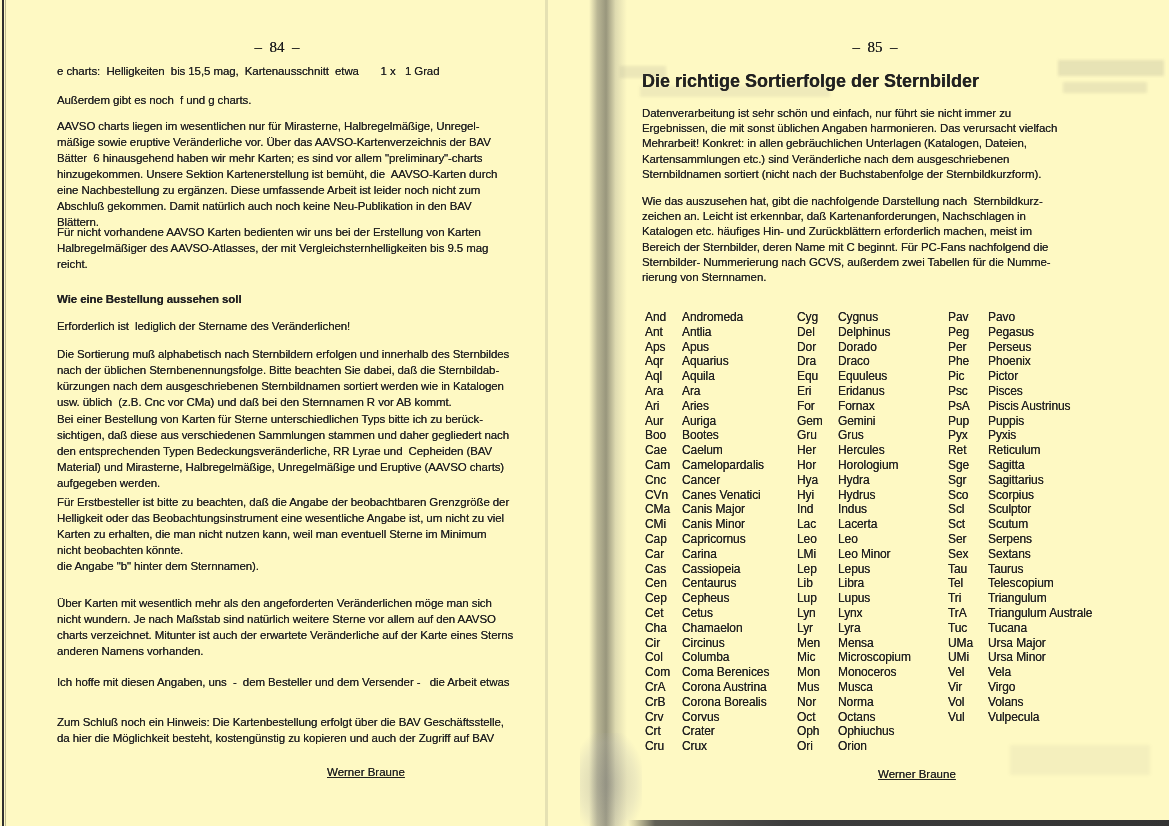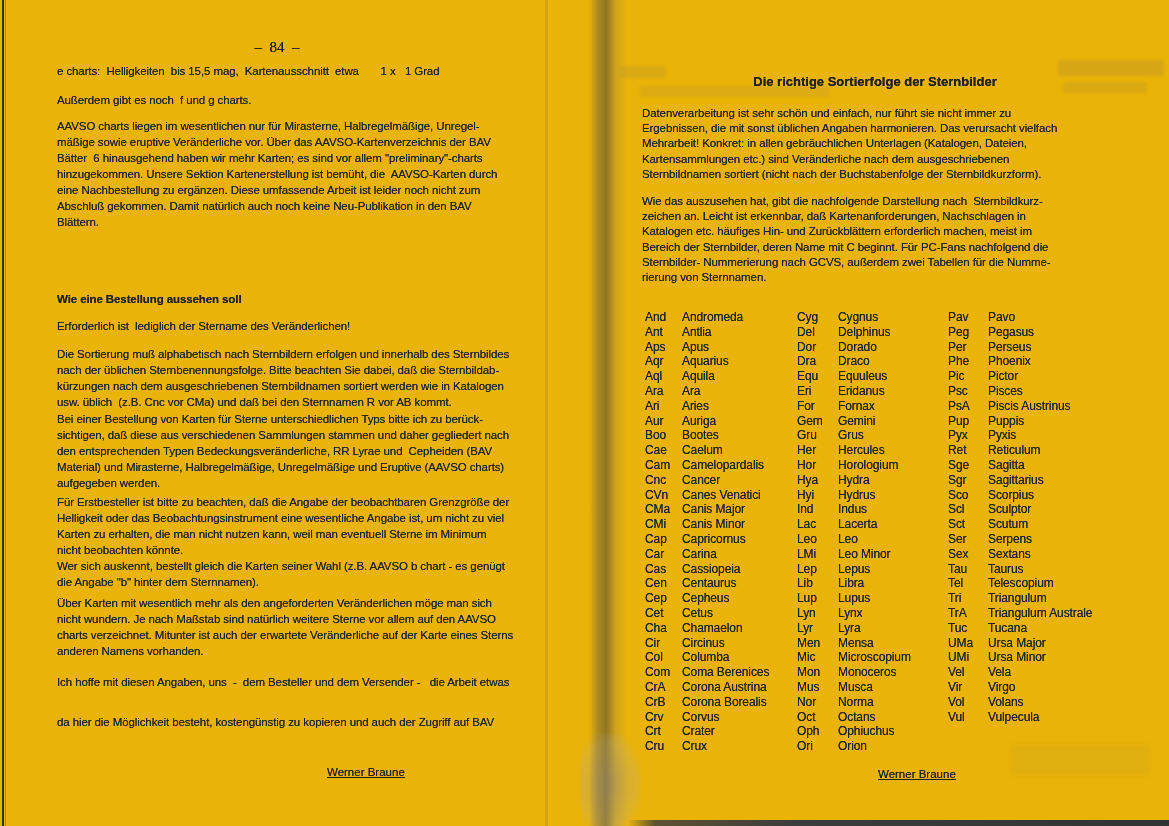--- a/index.html
+++ b/index.html
@@ -1,18 +1,18 @@
 <!DOCTYPE html>
 <html><head>
 <meta charset="utf-8">
 <style>
   html,body{margin:0;padding:0;background:#e8e8e8;}
   .scan{
     position:relative;width:1169px;height:826px;overflow:hidden;
-    background:#eab308;
+    background:#fef9c3;
     font-family:"Liberation Sans", sans-serif;
     color:#212121;
   }
   .page{position:absolute;top:0;height:826px;}
   .page-left{left:0;width:585px;}
   .page-right{left:585px;width:584px;}
 
   .block{position:absolute;white-space:pre;}
   .tline{white-space:pre;}
   .page-left .tline{height:16px;line-height:16px;}
@@ -22,22 +22,22 @@
 
   .page-num{
     position:absolute;top:38px;text-align:center;
     font-family:"Liberation Serif", serif;font-size:15px;line-height:18px;
     color:#1a1a1a;white-space:pre;text-shadow:0 0 0.3px #333;
   }
   .page-left .page-num{left:57px;width:440px;}
   .page-right .page-num{left:57px;width:466px;}
 
   .doc-title{
-    position:absolute;top:73px;left:57px;width:466px;text-align:center;
-    font-size:13px;font-weight:bold;line-height:17px;white-space:pre;
+    position:absolute;top:73px;left:57px;width:466px;text-align:left;
+    font-size:18px;font-weight:bold;line-height:17px;white-space:pre;
     text-shadow:0 0 0.3px #222;
   }
 
   
   .page-left .block{left:57px;}
   .pl-b0{top:63px}.pl-b1{top:92px}.pl-b2{top:118px}.pl-b3{top:224px}
   .pl-b4{top:291px;font-weight:bold}.pl-b5{top:318px}.pl-b6{top:346px}
   .pl-b7{top:411px}.pl-b8{top:494px}.pl-b9{top:558px}.pl-b10{top:595px}
   .pl-b11{top:674px}.pl-b12{top:714px}
 
@@ -85,35 +85,36 @@
 <body>
 
 <div class="scan">
 
   <div class="page page-left">
     <div class="page-num">–  84  –</div>
     <div id="left-blocks">
         <div class="block pl-b0"><div class="tline"><span>e charts:  Helligkeiten  bis 15,5 mag,  Kartenausschnitt  etwa       1 x   1 Grad</span></div></div>
         <div class="block pl-b1"><div class="tline"><span>Außerdem gibt es noch  f und g charts.</span></div></div>
         <div class="block pl-b2"><div class="tline"><span>AAVSO charts liegen im wesentlichen nur für Mirasterne, Halbregelmäßige, Unregel-</span></div><div class="tline"><span>mäßige sowie eruptive Veränderliche vor. Über das AAVSO-Kartenverzeichnis der BAV</span></div><div class="tline"><span>Bätter  6 hinausgehend haben wir mehr Karten; es sind vor allem "preliminary"-charts</span></div><div class="tline"><span>hinzugekommen. Unsere Sektion Kartenerstellung ist bemüht, die  AAVSO-Karten durch</span></div><div class="tline"><span>eine Nachbestellung zu ergänzen. Diese umfassende Arbeit ist leider noch nicht zum</span></div><div class="tline"><span>Abschluß gekommen. Damit natürlich auch noch keine Neu-Publikation in den BAV</span></div><div class="tline"><span>Blättern.</span></div></div>
-        <div class="block pl-b3"></div>
+        <div class="block pl-b3"><div class="tline"><span>Für nicht vorhandene AAVSO Karten bedienten wir uns bei der Erstellung von Karten</span></div><div class="tline"><span>Halbregelmäßiger des AAVSO-Atlasses, der mit Vergleichsternhelligkeiten bis 9.5 mag</span></div><div class="tline"><span>reicht.</span></div></div>
         <div class="block pl-b4"><div class="tline"><span>Wie eine Bestellung aussehen soll</span></div></div>
         <div class="block pl-b5"><div class="tline"><span>Erforderlich ist  lediglich der Stername des Veränderlichen!</span></div></div>
         <div class="block pl-b6"><div class="tline"><span>Die Sortierung muß alphabetisch nach Sternbildern erfolgen und innerhalb des Sternbildes</span></div><div class="tline"><span>nach der üblichen Sternbenennungsfolge. Bitte beachten Sie dabei, daß die Sternbildab-</span></div><div class="tline"><span>kürzungen nach dem ausgeschriebenen Sternbildnamen sortiert werden wie in Katalogen</span></div><div class="tline"><span>usw. üblich  (z.B. Cnc vor CMa) und daß bei den Sternnamen R vor AB kommt.</span></div></div>
         <div class="block pl-b7"><div class="tline"><span>Bei einer Bestellung von Karten für Sterne unterschiedlichen Typs bitte ich zu berück-</span></div><div class="tline"><span>sichtigen, daß diese aus verschiedenen Sammlungen stammen und daher gegliedert nach</span></div><div class="tline"><span>den entsprechenden Typen Bedeckungsveränderliche, RR Lyrae und  Cepheiden (BAV</span></div><div class="tline"><span>Material) und Mirasterne, Halbregelmäßige, Unregelmäßige und Eruptive (AAVSO charts)</span></div><div class="tline"><span>aufgegeben werden.</span></div></div>
         <div class="block pl-b8"><div class="tline"><span>Für Erstbesteller ist bitte zu beachten, daß die Angabe der beobachtbaren Grenzgröße der</span></div><div class="tline"><span>Helligkeit oder das Beobachtungsinstrument eine wesentliche Angabe ist, um nicht zu viel</span></div><div class="tline"><span>Karten zu erhalten, die man nicht nutzen kann, weil man eventuell Sterne im Minimum</span></div><div class="tline"><span>nicht beobachten könnte.</span></div></div>
-        <div class="block pl-b9"><div class="tline"><span>Wer sich auskennt, bestellt gleich die Karten seiner Wahl (z.B. AAVSO b chart - es genügt</span></div><div class="tline"><span>die Angabe "b" hinter dem Sternnamen).</span></div></div>
+        <div class="block pl-b9"><div class="tline"><span>die Angabe "b" hinter dem Sternnamen).</span></div></div>
         <div class="block pl-b10"><div class="tline"><span>Über Karten mit wesentlich mehr als den angeforderten Veränderlichen möge man sich</span></div><div class="tline"><span>nicht wundern. Je nach Maßstab sind natürlich weitere Sterne vor allem auf den AAVSO</span></div><div class="tline"><span>charts verzeichnet. Mitunter ist auch der erwartete Veränderliche auf der Karte eines Sterns</span></div><div class="tline"><span>anderen Namens vorhanden.</span></div></div>
         <div class="block pl-b11"><div class="tline"><span>Ich hoffe mit diesen Angaben, uns  -  dem Besteller und dem Versender -   die Arbeit etwas</span></div></div>
-        <div class="block pl-b12"><div class="tline"><span>da hier die Möglichkeit besteht, kostengünstig zu kopieren und auch der Zugriff auf BAV</span></div></div>
+        <div class="block pl-b12"><div class="tline"><span>Zum Schluß noch ein Hinweis: Die Kartenbestellung erfolgt über die BAV Geschäftsstelle,</span></div><div class="tline"><span>da hier die Möglichkeit besteht, kostengünstig zu kopieren und auch der Zugriff auf BAV</span></div></div>
       </div>
     <div class="signature">Werner Braune</div>
   </div>
 
   <div class="page page-right">
+    <div class="page-num">–  85  –</div>
     <div class="doc-title">Die richtige Sortierfolge der Sternbilder</div>
     <div id="right-blocks">
         <div class="block pr-b0"><div class="tline"><span>Datenverarbeitung ist sehr schön und einfach, nur führt sie nicht immer zu</span></div><div class="tline"><span>Ergebnissen, die mit sonst üblichen Angaben harmonieren. Das verursacht vielfach</span></div><div class="tline"><span>Mehrarbeit! Konkret: in allen gebräuchlichen Unterlagen (Katalogen, Dateien,</span></div><div class="tline"><span>Kartensammlungen etc.) sind Veränderliche nach dem </span><span class="b">ausgeschriebenen</span></div><div class="tline"><span class="b">Sternbildnamen</span><span> sortiert (nicht nach der Buchstabenfolge der Sternbildkurzform).</span></div></div>
         <div class="block pr-b1"><div class="tline"><span>Wie das auszusehen hat, gibt die nachfolgende Darstellung nach  Sternbildkurz-</span></div><div class="tline"><span>zeichen an. Leicht ist erkennbar, daß Kartenanforderungen, Nachschlagen in</span></div><div class="tline"><span>Katalogen etc. häufiges Hin- und Zurückblättern erforderlich machen, meist im</span></div><div class="tline"><span>Bereich der Sternbilder, deren Name mit C beginnt. Für PC-Fans nachfolgend die</span></div><div class="tline"><span>Sternbilder- Nummerierung nach GCVS, außerdem zwei Tabellen für die Numme-</span></div><div class="tline"><span>rierung von Sternnamen.</span></div></div>
       </div>
     <div class="ctable" id="ctable">
         <div class="tcol tcol-1">
           <div class="trow"><span class="abbr">Cyg</span><span>Cygnus</span></div>
           <div class="trow"><span class="abbr">Del</span><span>Delphinus</span></div>
           <div class="trow"><span class="abbr">Dor</span><span>Dorado</span></div>

